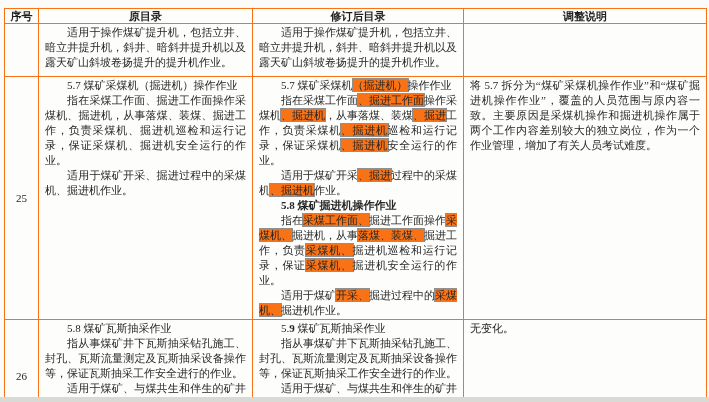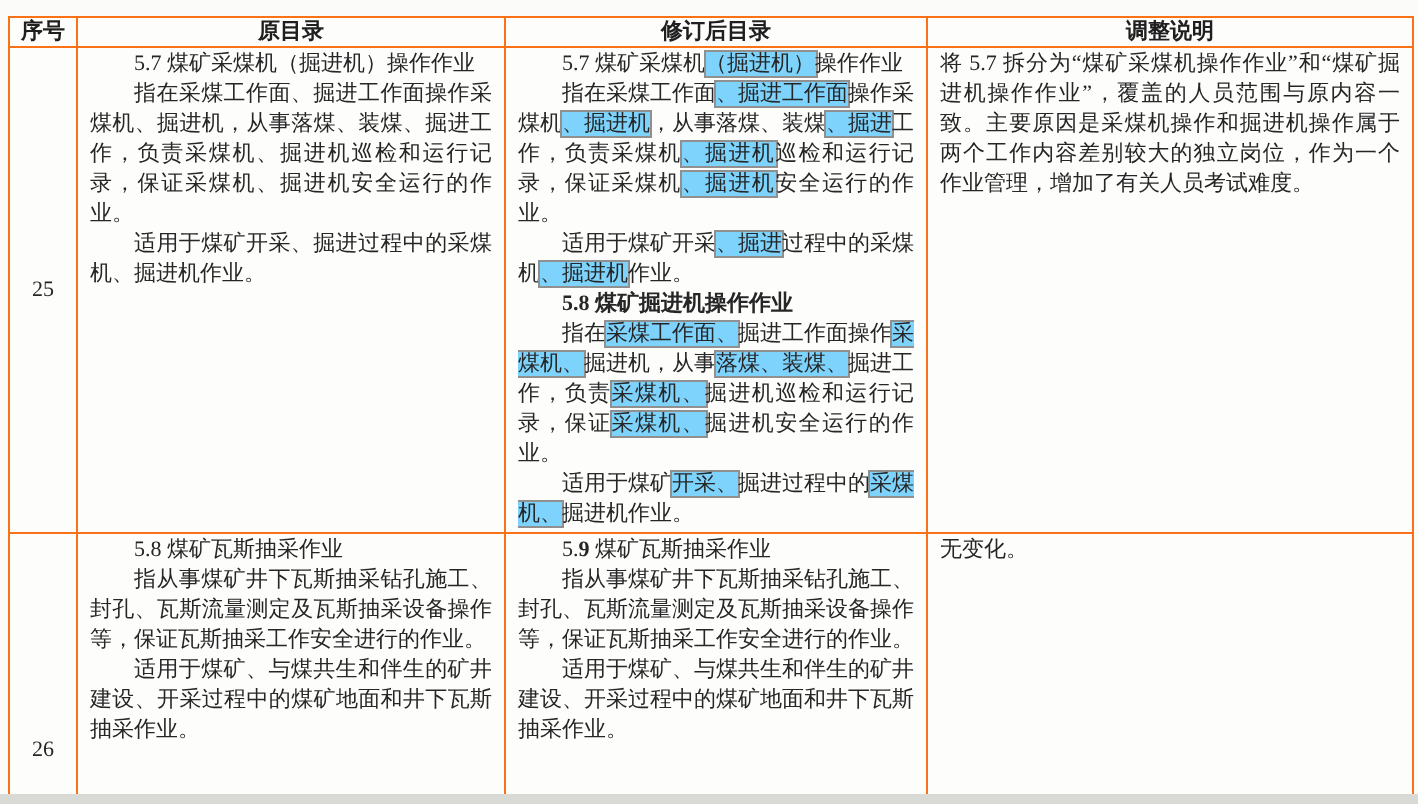--- a/index.html
+++ b/index.html
@@ -44,21 +44,21 @@
   tbody tr:nth-child(2) td { height:214px; }
   tbody tr:nth-child(3) td { height:110px; }
   
   .cell-1-original { line-height:17px; }
   .cell-1-note { line-height:17px; }
   .cell-0-original, .cell-0-revised { line-height:16px; }
   p.para { margin:0; }
   p.indent { text-indent:2em; }
   
   .del {
-    background:#7dd3fc;
+    background:#f97316;
     box-shadow:0 0 0 1px #909090;
   }
   .ins { font-weight:bold; }
 </style>
 </head>
 <body>
 
 <div>
   <table class="rev-table">
     <colgroup>
@@ -69,20 +69,30 @@
     </colgroup>
     <thead>
       <tr>
         <th>序号</th>
         <th>原目录</th>
         <th>修订后目录</th>
         <th>调整说明</th>
       </tr>
     </thead>
     <tbody>
+        <tr>
+          <td class="num-cell"></td>
+          <td class="text-cell cell-0-original">
+            <p class="para indent"><span>适用于操作煤矿提升机，包括立井、暗立井提升机，斜井、暗斜井提升机以及露天矿山斜坡卷扬提升的提升机作业。</span></p>
+          </td>
+          <td class="text-cell cell-0-revised">
+            <p class="para indent"><span>适用于操作煤矿提升机，包括立井、暗立井提升机，斜井、暗斜井提升机以及露天矿山斜坡卷扬提升的提升机作业。</span></p>
+          </td>
+          <td class="text-cell cell-0-note"></td>
+        </tr>
         <tr>
           <td class="num-cell">25</td>
           <td class="text-cell cell-1-original">
             <p class="para indent"><span>5.7 煤矿采煤机（掘进机）操作作业</span></p>
             <p class="para indent"><span>指在采煤工作面、掘进工作面操作采煤机、掘进机，从事落煤、装煤、掘进工作，负责采煤机、掘进机巡检和运行记录，保证采煤机、掘进机安全运行的作业。</span></p>
             <p class="para indent"><span>适用于煤矿开采、掘进过程中的采煤机、掘进机作业。</span></p>
           </td>
           <td class="text-cell cell-1-revised">
             <p class="para indent"><span>5.7 煤矿采煤机</span><span class="del">（掘进机）</span><span>操作作业</span></p>
             <p class="para indent"><span>指在采煤工作面</span><span class="del">、掘进工作面</span><span>操作采煤机</span><span class="del">、掘进机</span><span>，从事落煤、装煤</span><span class="del">、掘进</span><span>工作，负责采煤机</span><span class="del">、掘进机</span><span>巡检和运行记录，保证采煤机</span><span class="del">、掘进机</span><span>安全运行的作业。</span></p>

